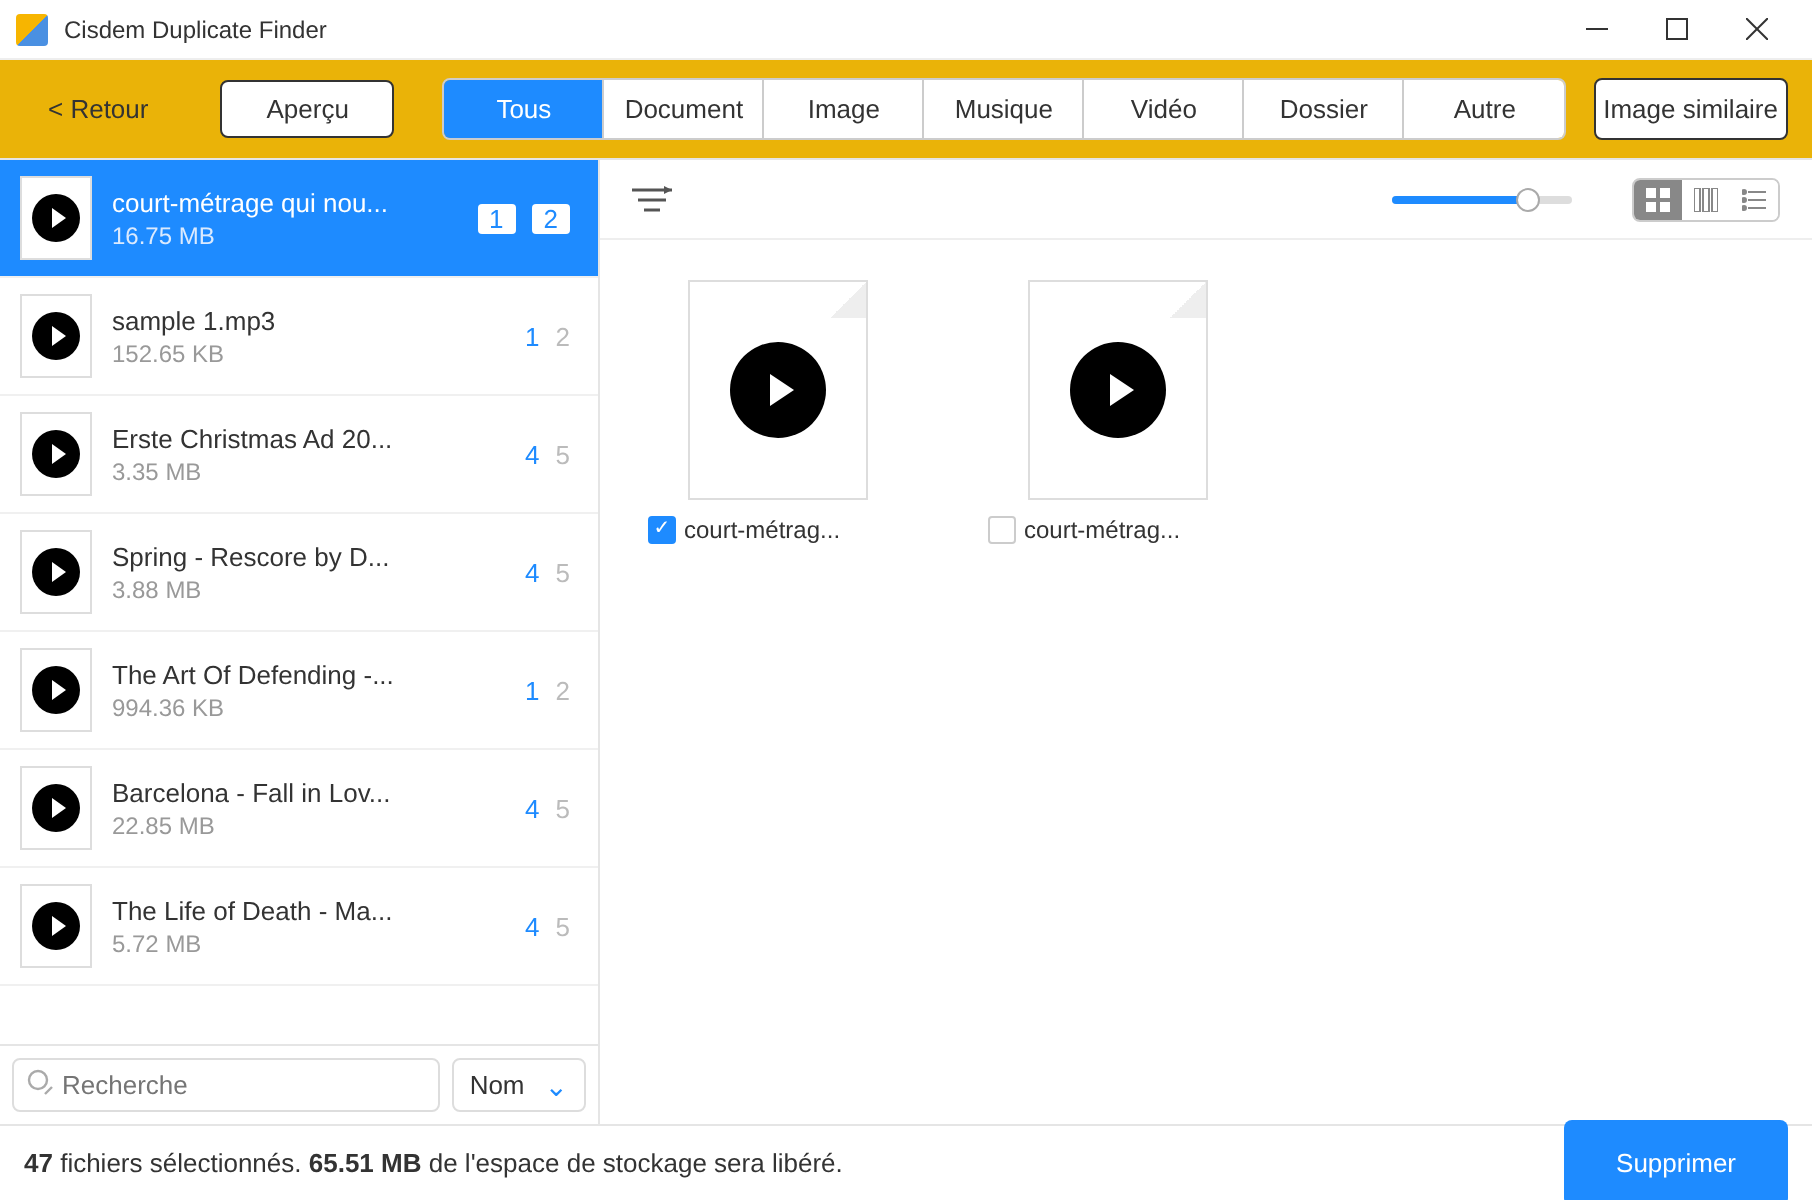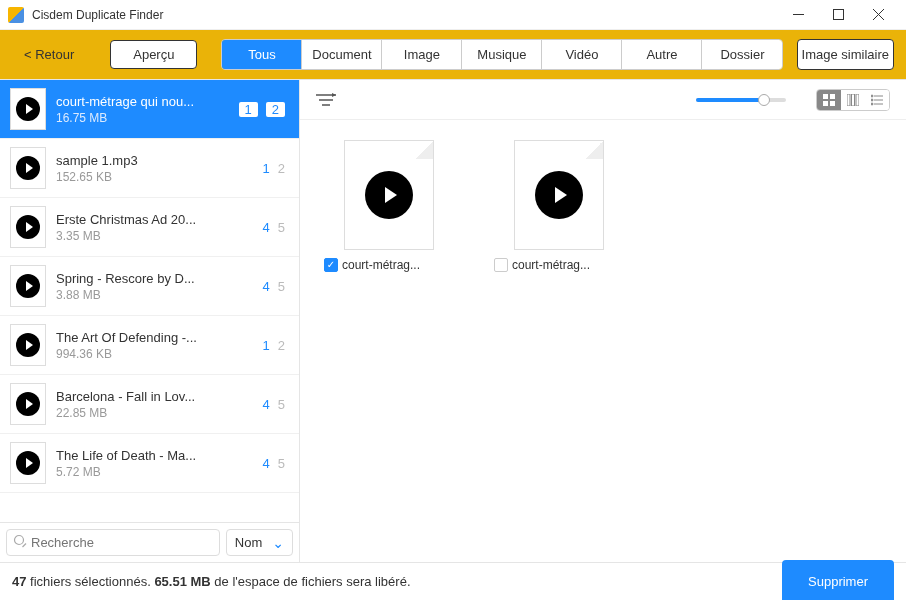--- a/index.html
+++ b/index.html
@@ -109,22 +109,22 @@
 
 <div class="toolbar">
   <div class="back-btn">&lt; Retour</div>
   <div class="preview-btn">Aperçu</div>
   <div class="tabseg" id="tabseg">
       <div class="tabseg-btn active">Tous</div>
       <div class="tabseg-btn">Document</div>
       <div class="tabseg-btn">Image</div>
       <div class="tabseg-btn">Musique</div>
       <div class="tabseg-btn">Vidéo</div>
+      <div class="tabseg-btn">Dossier</div>
       <div class="tabseg-btn">Autre</div>
-      <div class="tabseg-btn">Dossier</div>
     </div>
   <div class="similar-btn">Image similaire</div>
 </div>
 
 <div class="main">
   <div class="left">
     <div class="list-wrap" id="listwrap">
         <div class="item selected">
     <div class="item-thumb">
             <div class="playcircle">
@@ -312,16 +312,16 @@
       <span class="chk "></span>
       <span class="gitem-name">court-métrag...</span>
     </div>
         </div>
       </div>
   </div>
 </div>
 
 <div class="footer">
   <span>
-    <b>47</b><span> fichiers sélectionnés. </span><b>65.51 MB</b><span> de l'espace de fichiers sera libéré.</span>
+    <b>47</b><span> fichiers sélectionnés. </span><b>65.51 MB</b><span> de l'espace de stockage sera libéré.</span>
   </span>
   <div class="delbtn">Supprimer</div>
 </div>
 
 </body></html>

